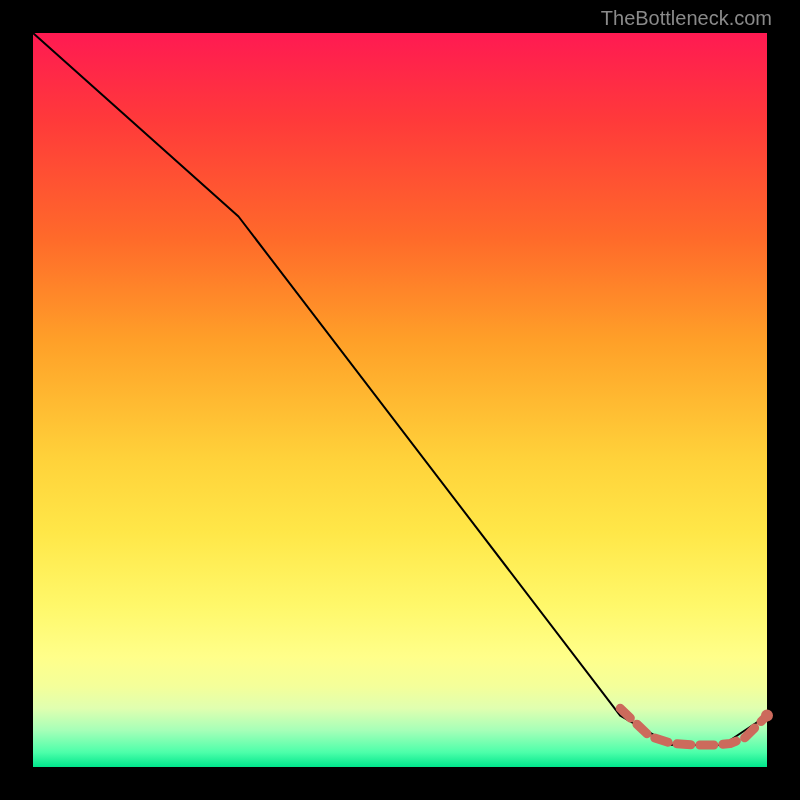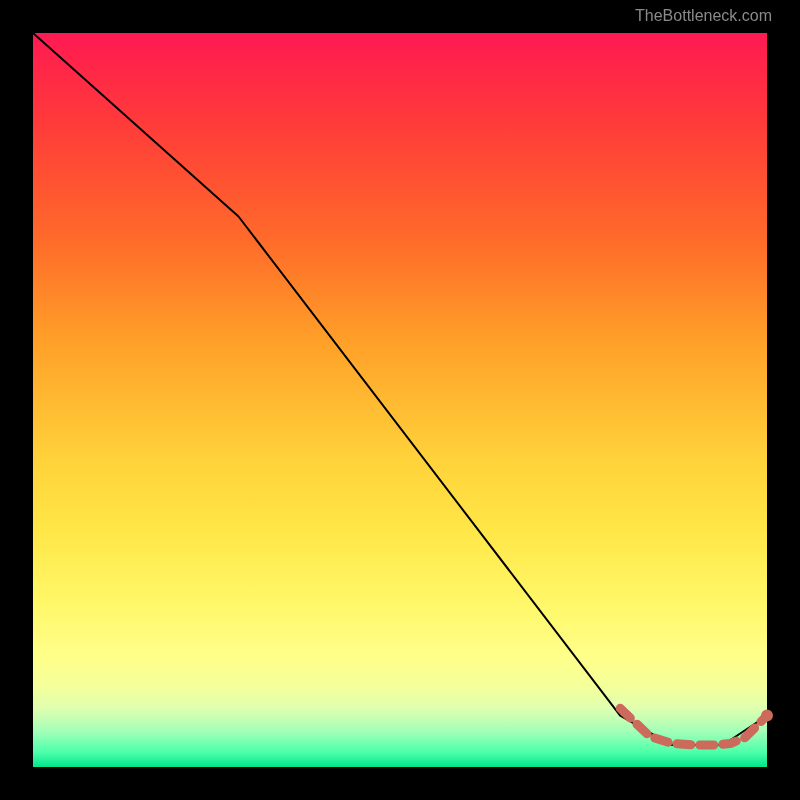--- a/index.html
+++ b/index.html
@@ -38,21 +38,21 @@
       #e0ffb0 92%,
       #a6ffb8 95%,
       #4dffaa 98%,
       #00e68c 100%
     );
   }
   .watermark {
     position: absolute;
     top: 7px;
     right: 28px;
-    font-size: 16px;
+    font-size: 20px;
     font-weight: 500;
     color: #8a8a8a;
     letter-spacing: 0;
     user-select: none;
   }
   svg.lines {
     position: absolute;
     left: 0;
     top: 0;
     width: 734px;

